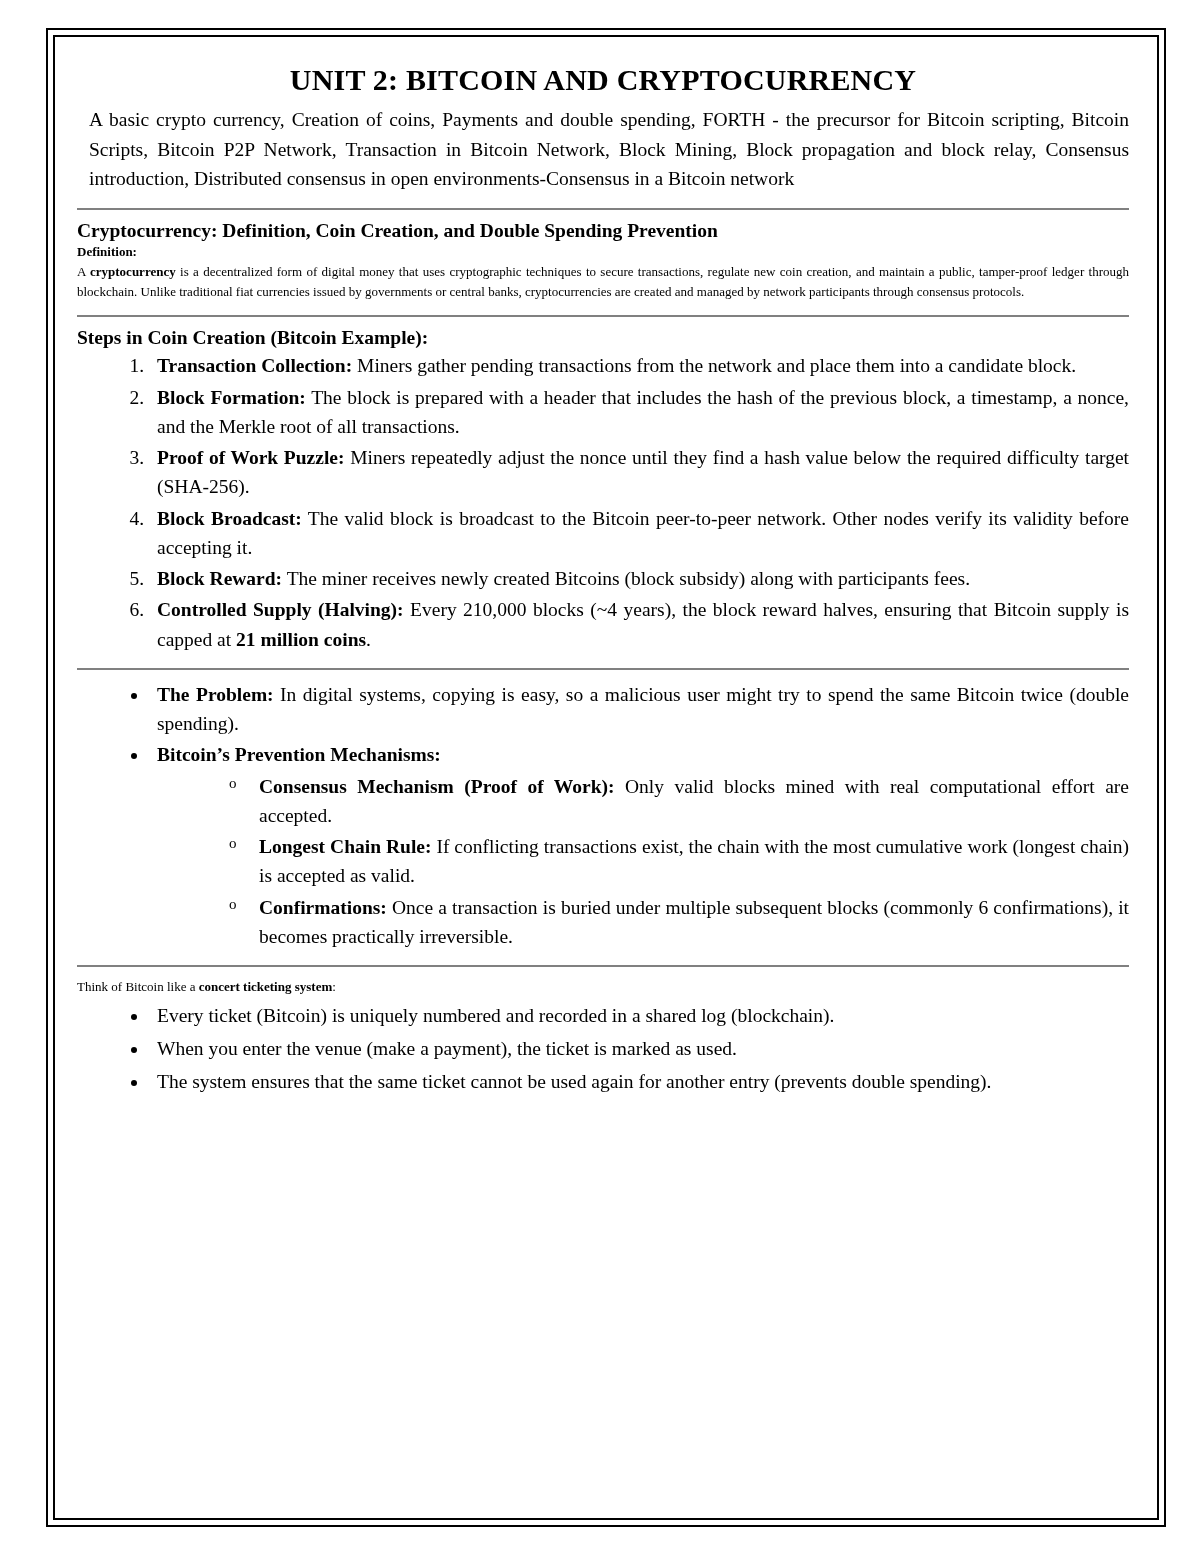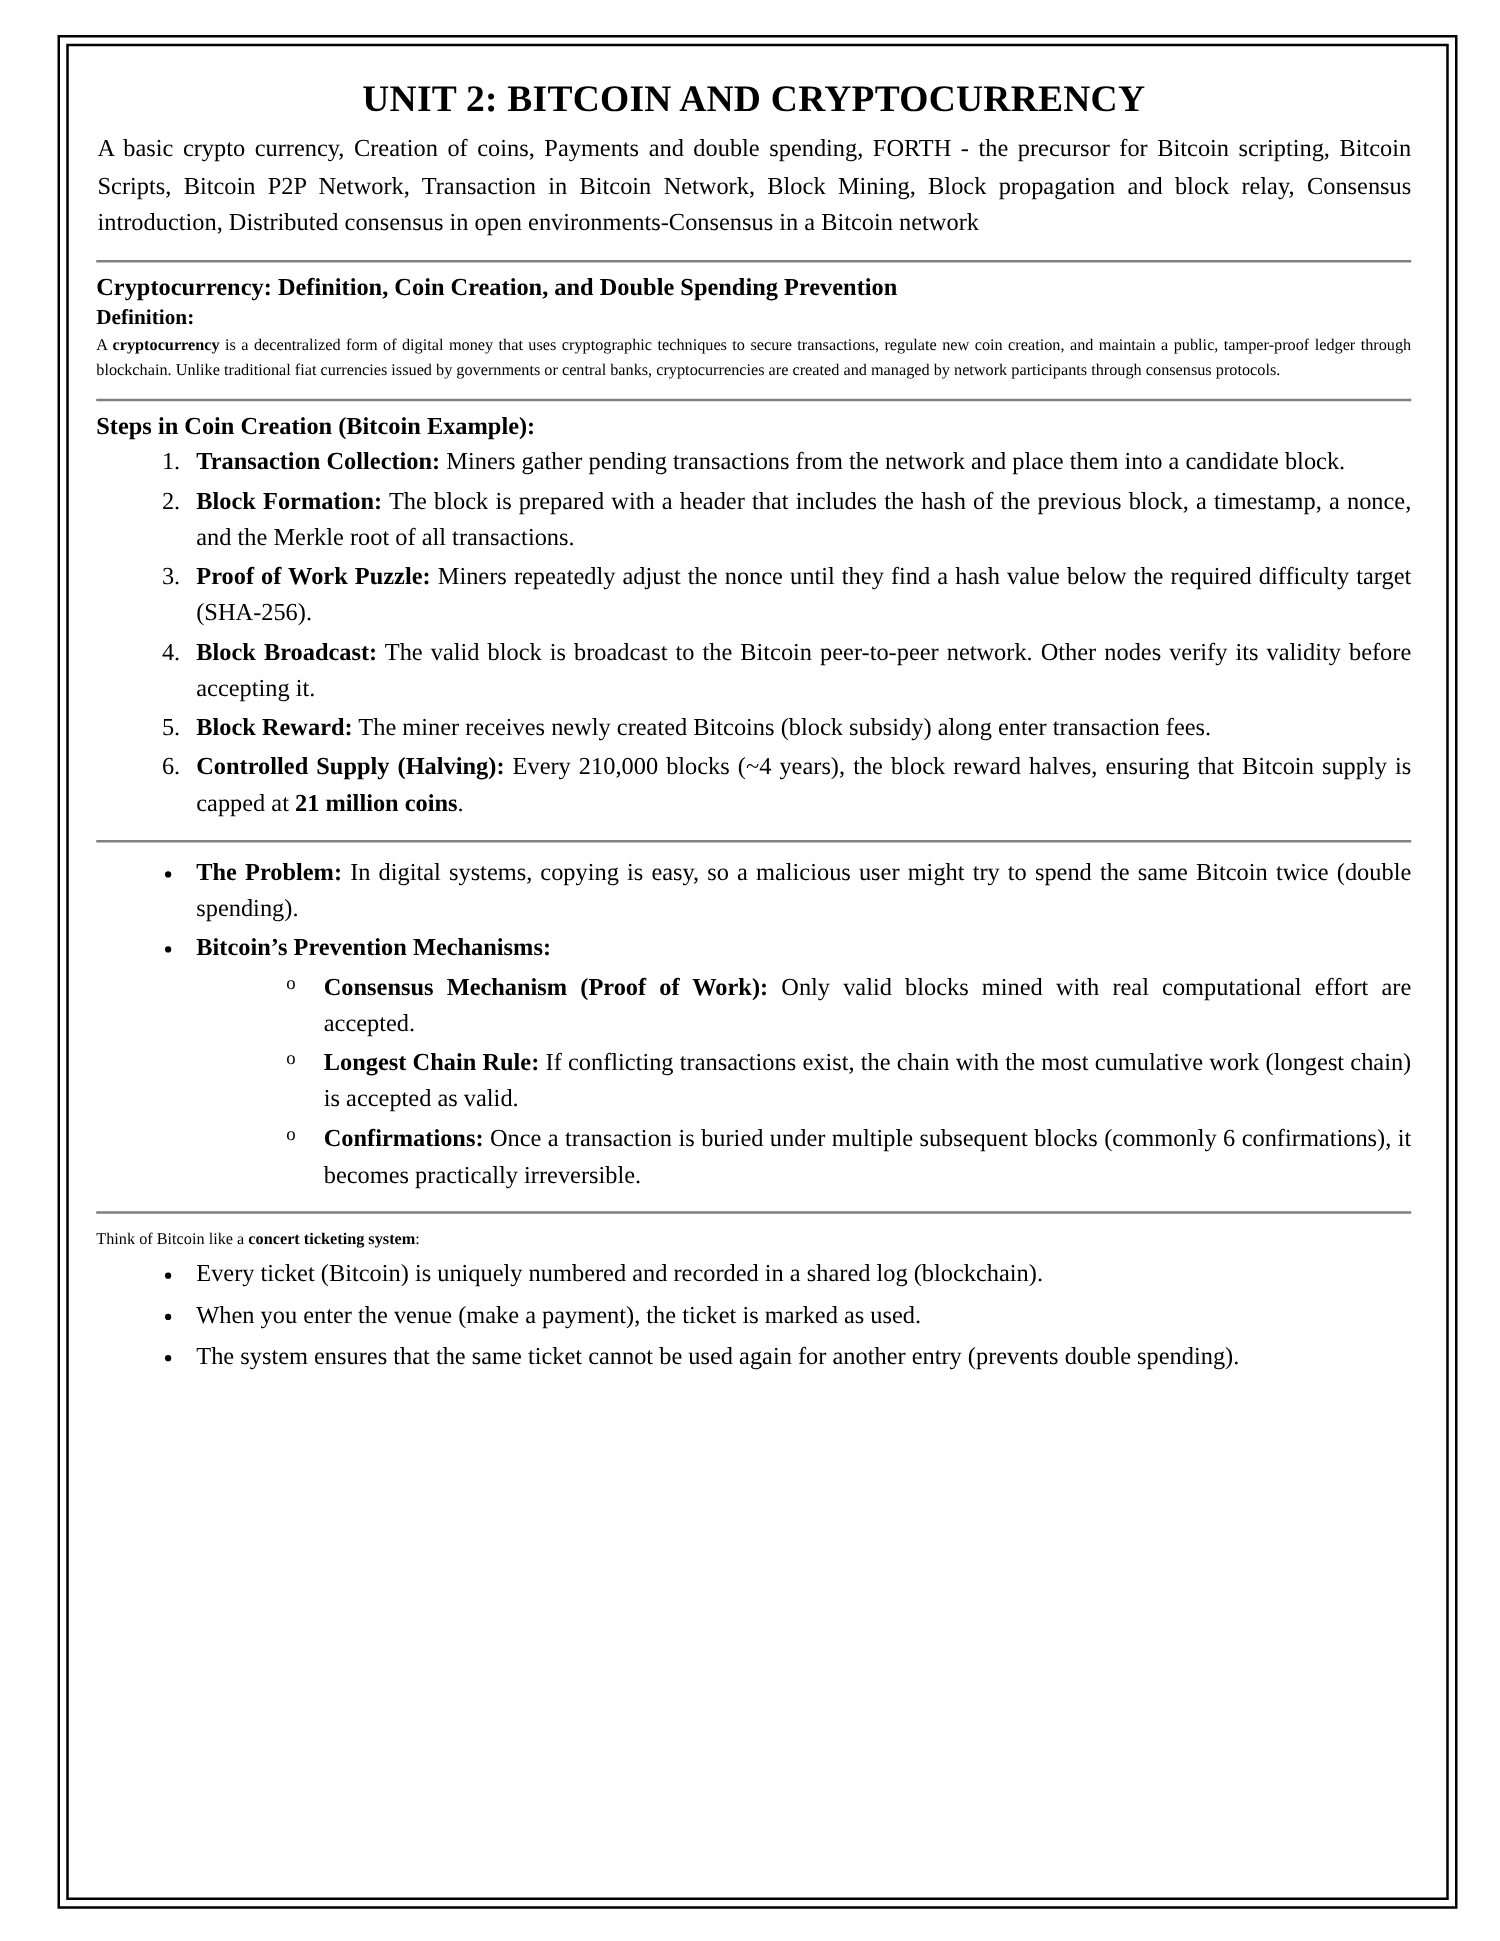--- a/index.html
+++ b/index.html
@@ -36,34 +36,34 @@
     font-size: 30px;
     font-weight: bold;
     text-align: center;
     margin: 8px 0 8px 0;
     letter-spacing: 0.2px;
   }
   p.intro {
     font-size: 19.5px;
     line-height: 1.52;
     text-align: justify;
-    margin: 0 0 6px 1px;
+    margin: 0 0 6px 12px;
   }
   .rule {
     border: none;
     border-top: 2px solid #808080;
     margin: 14px 0 10px 0;
   }
   .sec-head {
     font-size: 19.5px;
     font-weight: bold;
     margin: 0 0 2px 0;
   }
   .sub-head {
-    font-size: 17px;
+    font-size: 13px;
     font-weight: bold;
     margin: 0 0 2px 0;
   }
   p.body-text {
     font-size: 13px;
     line-height: 1.52;
     text-align: justify;
     margin: 0 0 4px 0;
   }
   ol.num-list {
@@ -140,21 +140,21 @@
       <p class="body-text"><span>A </span><b>cryptocurrency</b><span> is a decentralized form of digital money that uses cryptographic techniques to secure transactions, regulate new coin creation, and maintain a public, tamper-proof ledger through blockchain. Unlike traditional fiat currencies issued by governments or central banks, cryptocurrencies are created and managed by network participants through consensus protocols.</span></p>
 
       <hr class="rule">
 
       <div class="sec-head">Steps in Coin Creation (Bitcoin Example):</div>
       <ol class="num-list">
         <li><b>Transaction Collection:</b><span> Miners gather pending transactions from the network and place them into a candidate block.</span></li>
         <li><b>Block Formation:</b><span> The block is prepared with a header that includes the hash of the previous block, a timestamp, a nonce, and the Merkle root of all transactions.</span></li>
         <li><b>Proof of Work Puzzle:</b><span> Miners repeatedly adjust the nonce until they find a hash value below the required difficulty target (SHA-256).</span></li>
         <li><b>Block Broadcast:</b><span> The valid block is broadcast to the Bitcoin peer-to-peer network. Other nodes verify its validity before accepting it.</span></li>
-        <li><b>Block Reward:</b><span> The miner receives newly created Bitcoins (block subsidy) along enter transaction fees.</span></li>
+        <li><b>Block Reward:</b><span> The miner receives newly created Bitcoins (block subsidy) along with participants fees.</span></li>
         <li><b>Controlled Supply (Halving):</b><span> Every 210,000 blocks (~4 years), the block reward halves, ensuring that Bitcoin supply is capped at </span><b>21 million coins</b><span>.</span></li>
       </ol>
 
       <hr class="rule">
 
       <ul class="bullets">
         <li><b>The Problem:</b><span> In digital systems, copying is easy, so a malicious user might try to spend the same Bitcoin twice (double spending).</span></li>
         <li><b>Bitcoin’s Prevention Mechanisms:</b>
           <ul class="subbullets">
             <li><b>Consensus Mechanism (Proof of Work):</b><span> Only valid blocks mined with real computational effort are accepted.</span></li>

